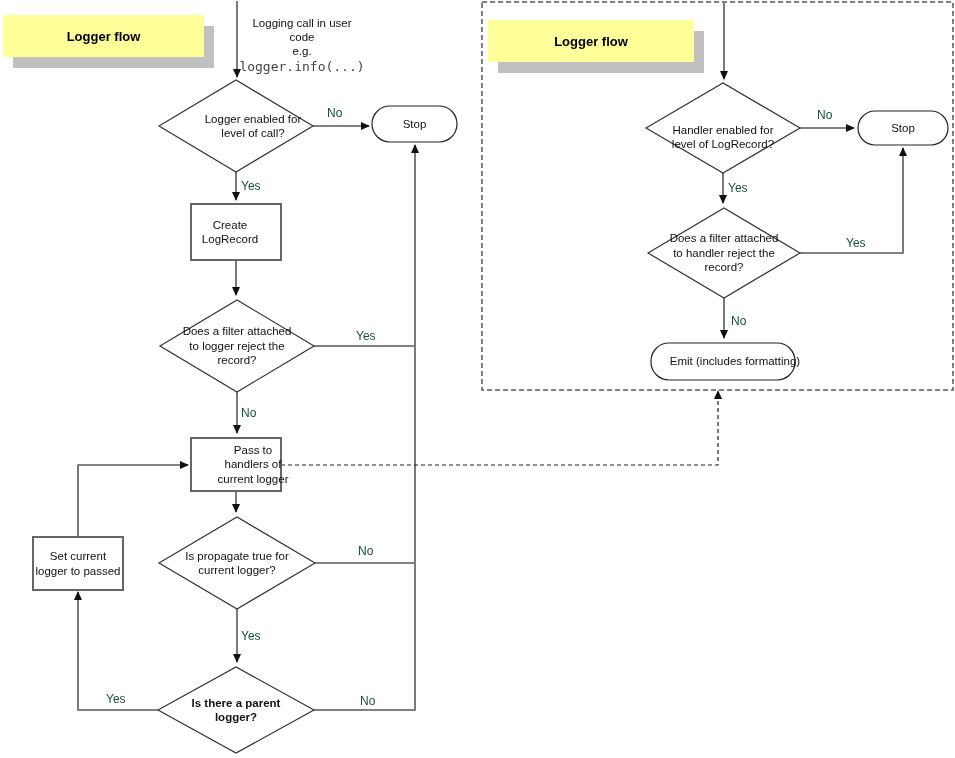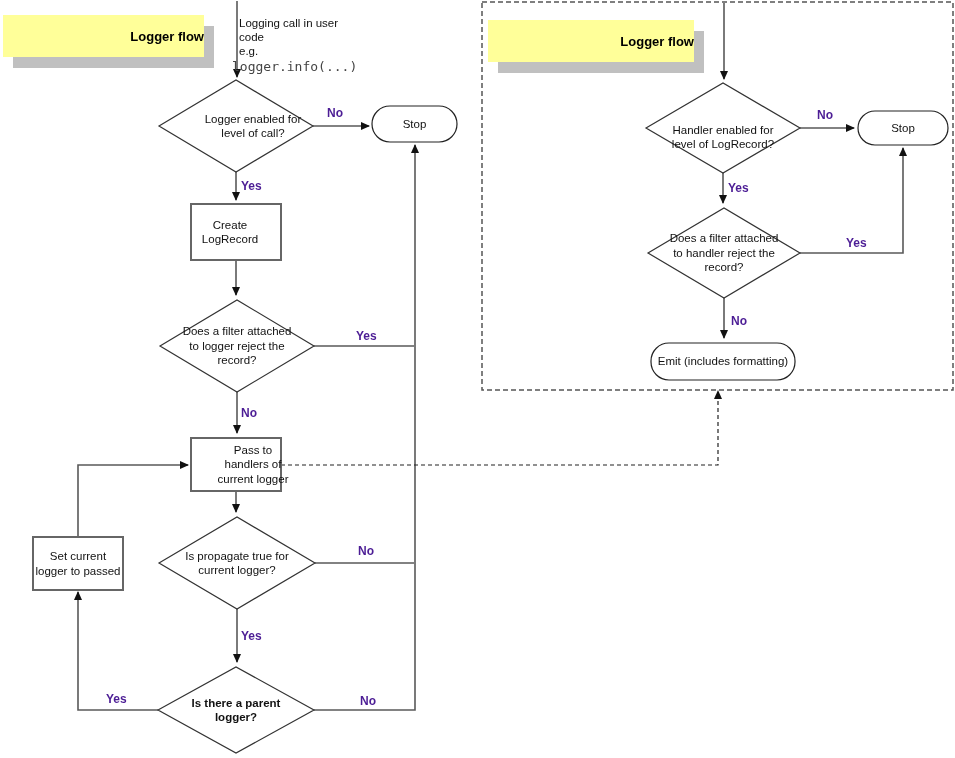--- a/index.html
+++ b/index.html
@@ -7,43 +7,43 @@
     position:relative;
     width:955px;height:758px;
     background:#ffffff;
     font-family:"Liberation Sans",sans-serif;
     overflow:hidden;
   }
   #wires{position:absolute;left:0;top:0;z-index:1;}
   .note-shadow{position:absolute;z-index:0;}
   .note{
     position:absolute;z-index:2;
-    display:flex;align-items:center;justify-content:flex-end;
+    display:flex;align-items:center;justify-content:center;
     font-size:13px;font-weight:bold;color:#000;
   }
   .node-text{
     position:absolute;z-index:3;
     display:flex;align-items:center;justify-content:center;
     text-align:center;
     font-size:11.5px;line-height:1.25;color:#111;
     white-space:pre-line;
   }
   .entry-text{
     position:absolute;z-index:3;
-    text-align:left;
+    text-align:center;
     font-size:11.5px;line-height:1.22;color:#111;
     white-space:pre-line;
   }
   .mono{
     font-family:"DejaVu Sans Mono","Liberation Mono",monospace;
     font-size:13px;color:#444;white-space:nowrap;
   }
   .edge-label{
     position:absolute;z-index:3;
-    font-size:12px;color:#4c1d95;white-space:nowrap;font-weight:bold;
+    font-size:12px;color:#14532d;white-space:nowrap;
   }
 </style>
 </head>
 <body>
 
 <div id="stage">
 
   <div class="note-shadow" style="left: 13px; top: 26px; width: 201px; height: 42px; background: rgb(192, 192, 192);"></div>
   <div class="note-shadow" style="left: 498px; top: 31px; width: 206px; height: 42px; background: rgb(192, 192, 192);"></div>
 
@@ -139,20 +139,20 @@
   <div class="edge-label" style="left:360px;top:694px;">No</div>
   <div class="edge-label" style="left:106px;top:692px;">Yes</div>
 
 
   <div class="node-text" style="left:648px;top:107px;width:150px;height:60px;">Handler enabled for
 level of LogRecord?</div>
   <div class="node-text" style="left:858px;top:111px;width:90px;height:34px;">Stop</div>
   <div class="node-text" style="left:649px;top:223px;width:150px;height:60px;">Does a filter attached
 to handler reject the
 record?</div>
-  <div class="node-text" style="left:651px;top:343px;width:144px;height:37px;">Emit (includes formatting)</div>
+  <div class="node-text" style="left:651px;top:343px;width:144px;height:37px;padding-left:12px;">Emit (includes formatting)</div>
 
   <div class="edge-label" style="left:817px;top:108px;">No</div>
   <div class="edge-label" style="left:728px;top:181px;">Yes</div>
   <div class="edge-label" style="left:846px;top:236px;">Yes</div>
   <div class="edge-label" style="left:731px;top:314px;">No</div>
 
 </div>
 
 </body></html>

